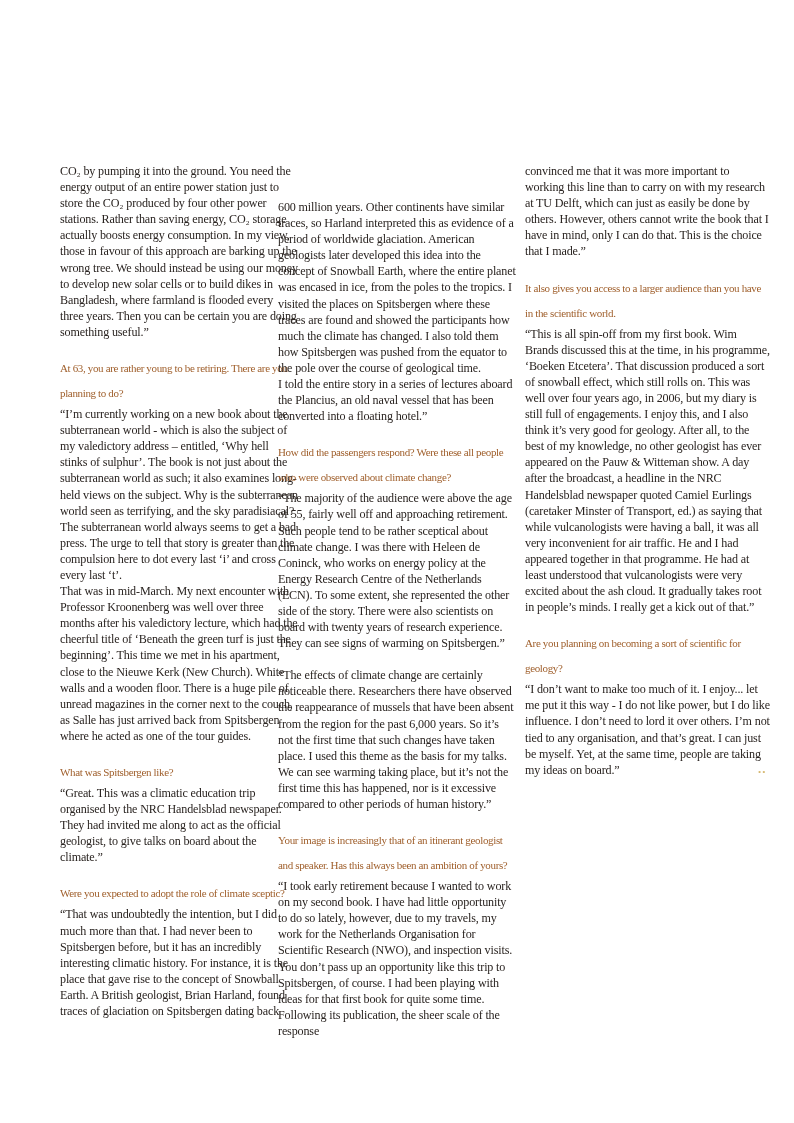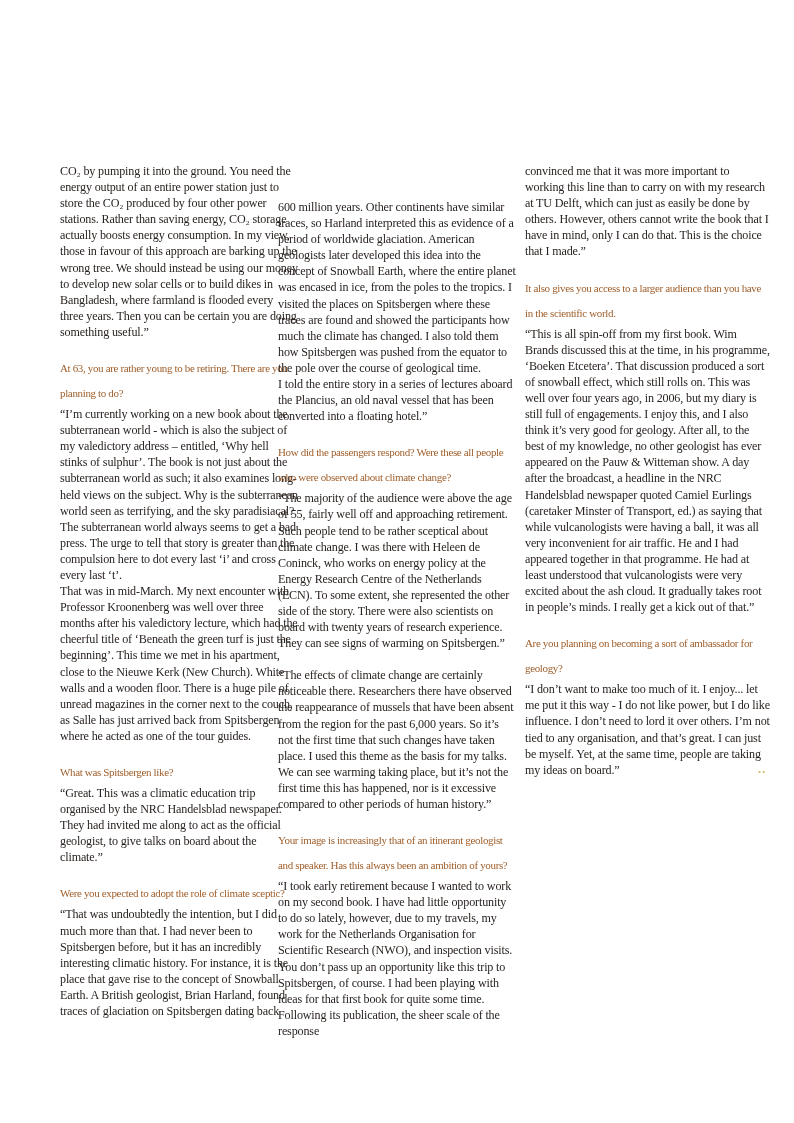--- a/index.html
+++ b/index.html
@@ -139,21 +139,21 @@
 
   <div class="column col-3" style="color: rgb(42, 36, 33);">
     <div class="block">
       <span class="para">convinced me that it was more important to working this line than to carry on with my research at TU Delft, which can just as easily be done by others. However, others cannot write the book that I have in mind, only I can do that. This is the choice that I made.”</span>
     </div>
     <div class="block">
       <span class="question" style="color: rgb(160, 96, 45);">It also gives you access to a larger audience than you have in the scientific world.</span>
       <span class="para">“This is all spin-off from my first book. Wim Brands discussed this at the time, in his programme, ‘Boeken Etcetera’. That discussion produced a sort of snowball effect, which still rolls on. This was well over four years ago, in 2006, but my diary is still full of engagements. I enjoy this, and I also think it’s very good for geology. After all, to the best of my knowledge, no other geologist has ever appeared on the Pauw &amp; Witteman show. A day after the broadcast, a headline in the NRC Handelsblad newspaper quoted Camiel Eurlings (caretaker Minster of Transport, ed.) as saying that while vulcanologists were having a ball, it was all very inconvenient for air traffic. He and I had appeared together in that programme. He had at least understood that vulcanologists were very excited about the ash cloud. It gradually takes root in people’s minds. I really get a kick out of that.”</span>
     </div>
     <div class="block">
-      <span class="question" style="color: rgb(160, 96, 45);">Are you planning on becoming a sort of ambassador for geology?</span>
+      <span class="question" style="color: rgb(160, 96, 45);">Are you planning on becoming a sort of scientific for geology?</span>
       <span class="para">“I don’t want to make too much of it. I enjoy... let me put it this way - I do not like power, but I do like influence. I don’t need to lord it over others. I’m not tied to any organisation, and that’s great. I can just be myself. Yet, at the same time, people are taking my ideas on board.”</span>
     </div>
   </div>
 
   <span class="end-mark" style="color: rgb(214, 184, 112);">••</span>
 
 
 </div>
 
 </body></html>

